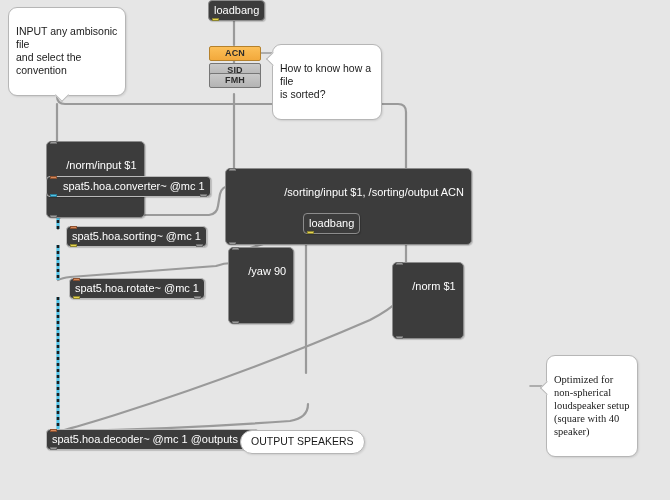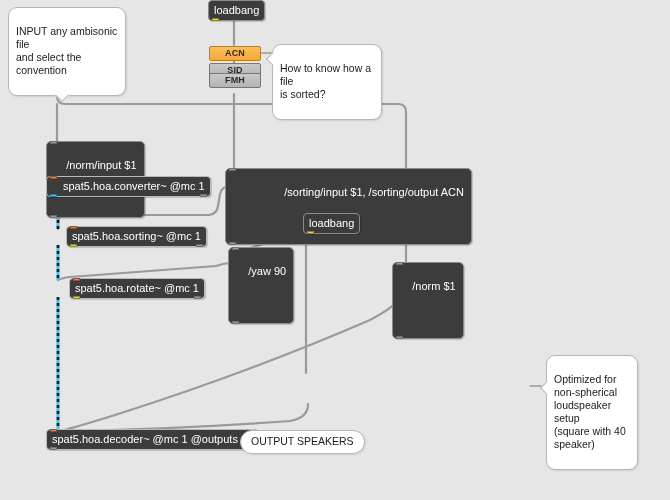--- a/index.html
+++ b/index.html
@@ -244,21 +244,21 @@
 is sorted?</span>
     <span class="tail left" style="left:-5px;top:9px;"></span>
   </div>
 
   <div class="bubble" style="left:8px;top:7px;width:118px;white-space:pre-line;">
     <span>INPUT any ambisonic file
 and select the convention</span>
     <span class="tail down" style="left:48px;bottom:-5px;"></span>
   </div>
 
-  <div class="bubble" style="left:546px;top:355px;width:92px;white-space:pre-line;">
+  <div class="bubble" style="left:546px;top:355px;width:92px;white-space:pre-line;font-family:Liberation Serif, serif;">
     <span>Optimized for
 non-spherical
 loudspeaker setup
 (square with 40
 speaker)</span>
     <span class="tail left" style="left:-5px;top:27px;"></span>
   </div>
 
   <div class="bubble pill" style="left:240px;top:430px;">
     <span>OUTPUT SPEAKERS</span>

